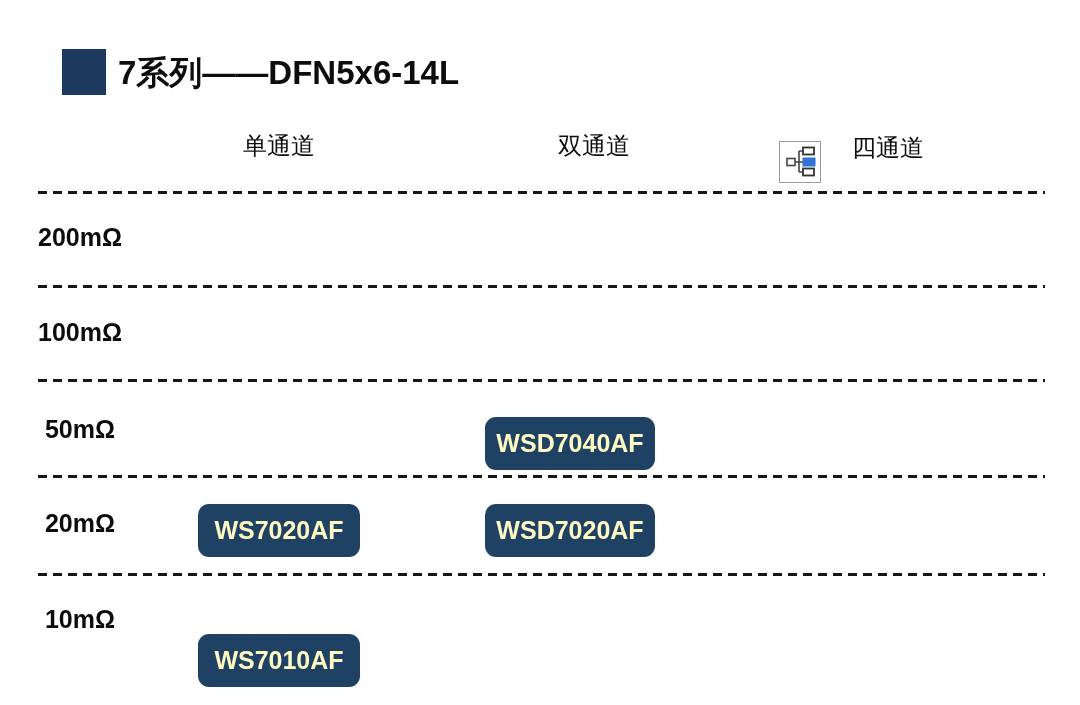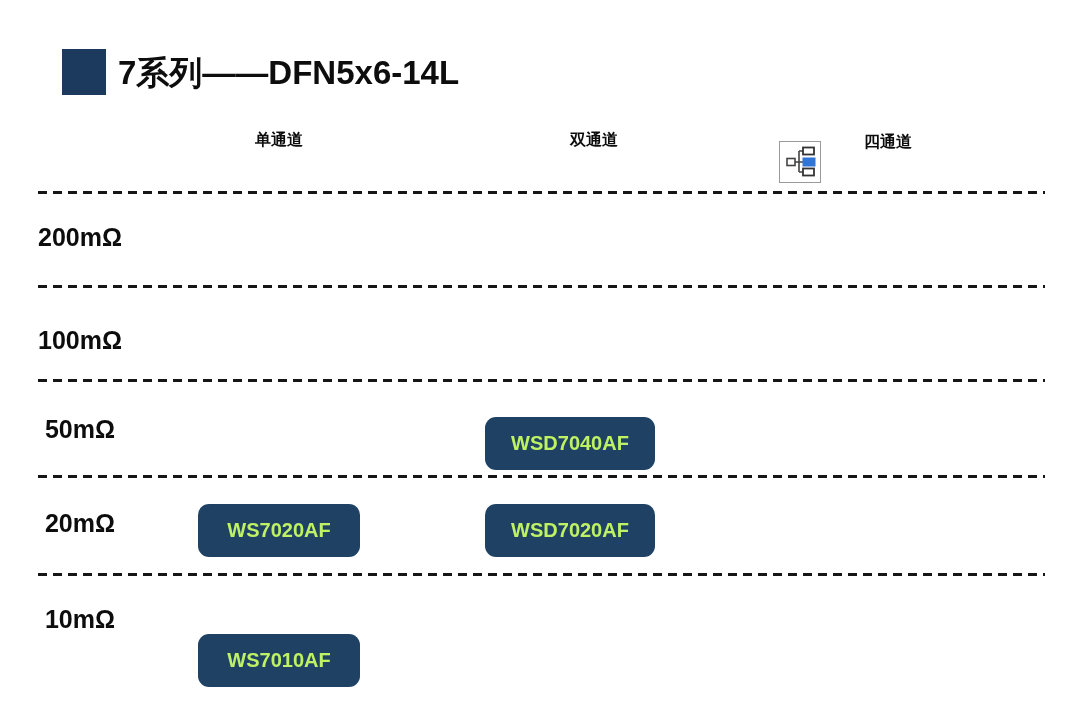--- a/index.html
+++ b/index.html
@@ -26,22 +26,22 @@
     font-weight: bold;
     color: #0d0d0d;
     white-space: nowrap;
   }
 
   
   .col-header {
     position: absolute;
     top: 130px;
     transform: translateX(-50%);
-    font-size: 16px;
-    font-weight: bold;
+    font-size: 24px;
+    font-weight: normal;
     color: #0d0d0d;
     white-space: nowrap;
   }
   .col-header.c1 { left: 279px; }
   .col-header.c2 { left: 594px; }
   .col-header.c3 { left: 888px; top: 132px; }
 
   .quad-icon {
     position: absolute;
     left: 779px; top: 141px;
@@ -67,33 +67,33 @@
     position: absolute;
     left: 34px;
     width: 92px;
     text-align: center;
     font-size: 25px;
     font-weight: bold;
     color: #0d0d0d;
     white-space: nowrap;
   }
   .rl-0 { top: 223px; }
-  .rl-1 { top: 318px; margin-top: 8px; }
+  .rl-1 { top: 318px; }
   .rl-2 { top: 415px; }
   .rl-3 { top: 509px; }
   .rl-4 { top: 605px; }
 
   
   .badge {
     position: absolute;
     height: 53px;
     background: #1f4264;
     border-radius: 11px;
-    color: #bef264;
-    font-size: 20px;
+    color: #fef9c3;
+    font-size: 25px;
     font-weight: bold;
     display: flex;
     align-items: center;
     justify-content: center;
     white-space: nowrap;
   }
   .badge.b-7040 { left: 485px; top: 417px; width: 170px; }
   .badge.b-7020s { left: 198px; top: 504px; width: 162px; text-align: center; }
   .badge.b-7020d { left: 485px; top: 504px; width: 170px; }
   .badge.b-7010 { left: 198px; top: 601px; width: 162px; margin-top: 33px; }

